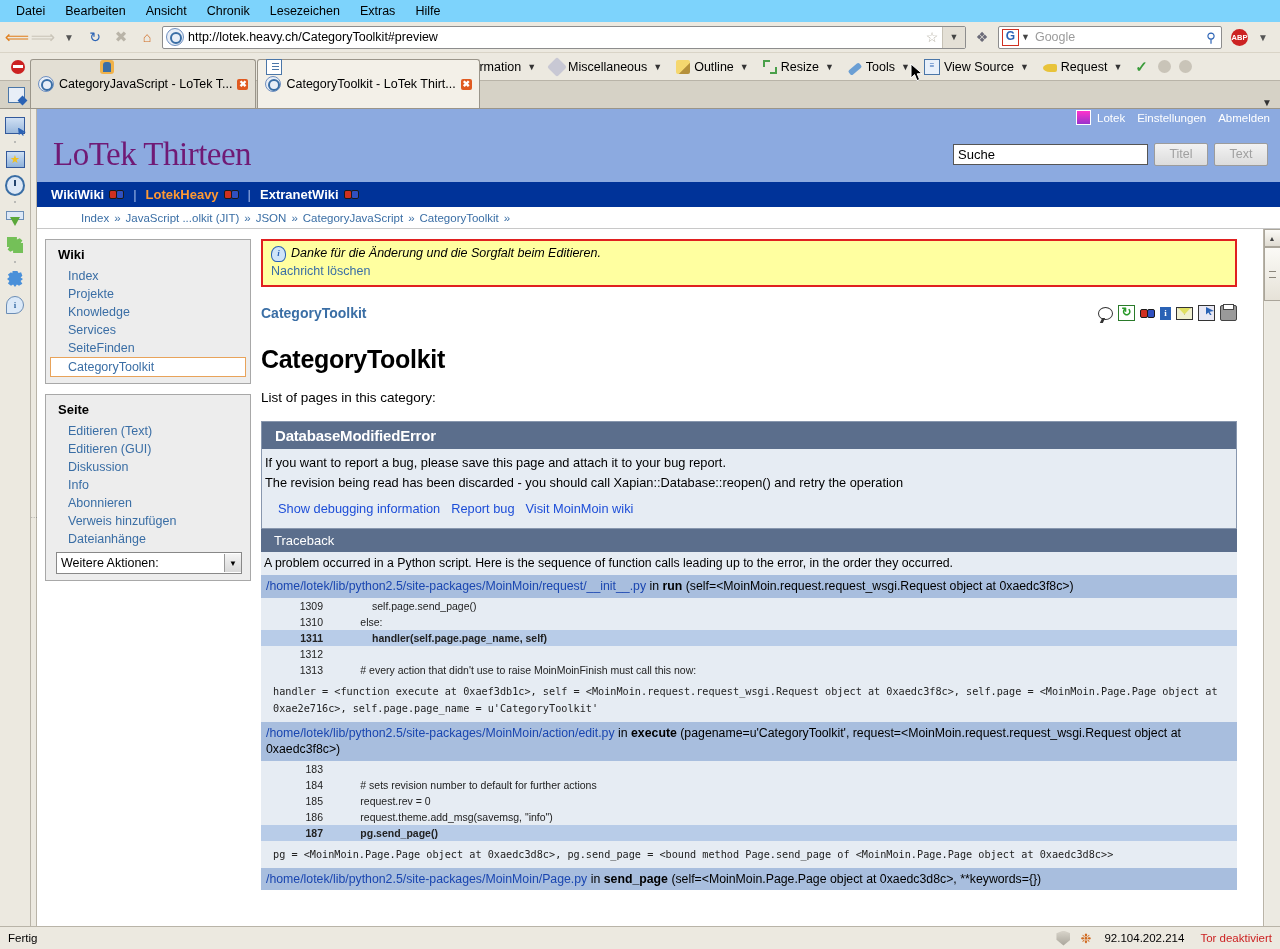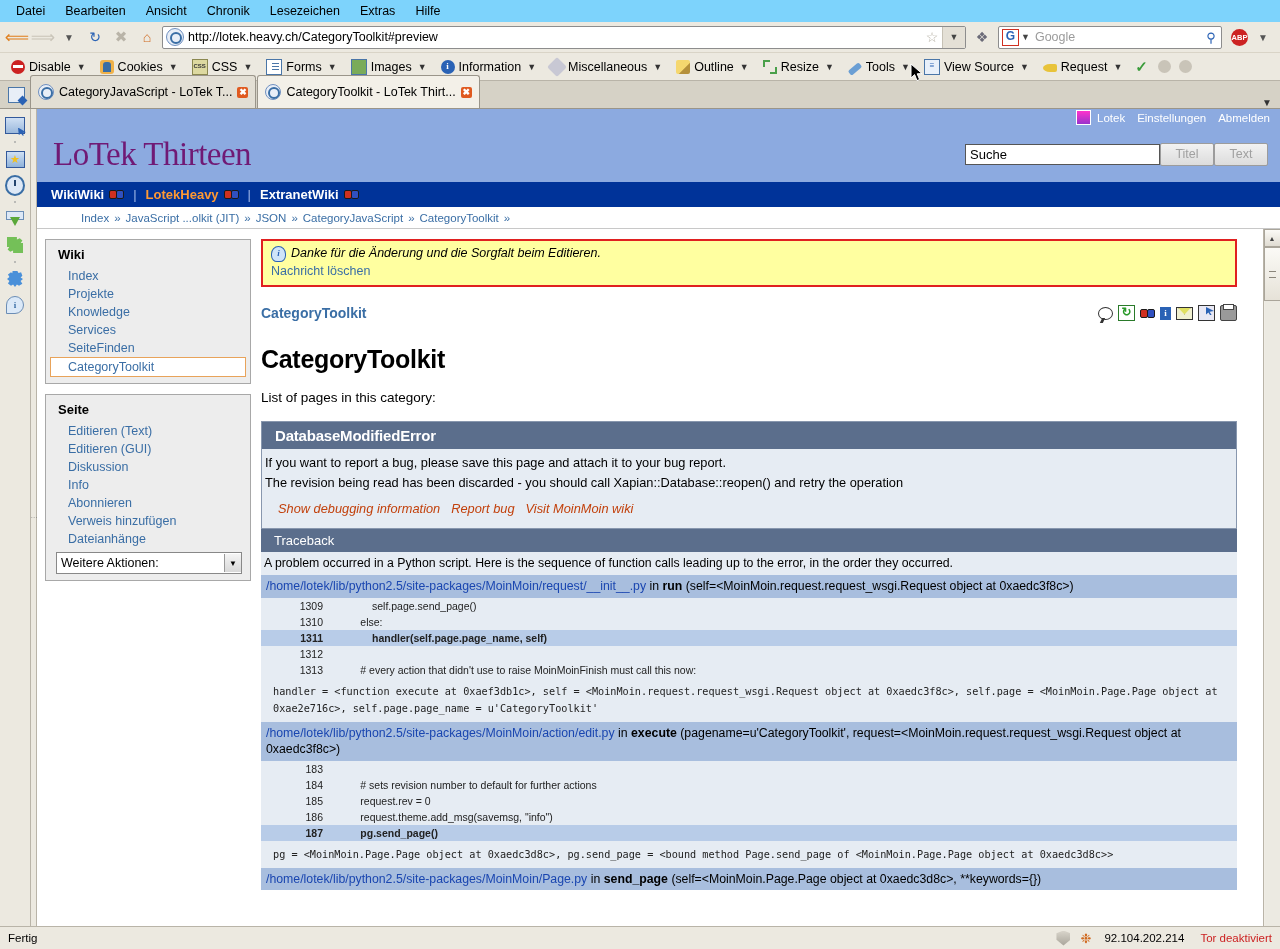--- a/index.html
+++ b/index.html
@@ -64,21 +64,21 @@
   .tick{color:#3a9c3a;font-size:15px;font-weight:bold;padding:0 6px;}
   .gball{width:13px;height:13px;border-radius:50%;background:#c9c4b8;margin:0 4px;}
   .cursor-arrow{position:relative;width:0;height:0;margin-left:-4px;}
   .cursor-arrow svg{position:absolute;left:0;top:-4px;}
 
   
   .tabbar{height:27px;background:#d6d2c6;display:flex;align-items:flex-end;padding-left:2px;border-bottom:1px solid #9a958a;}
   .tablist-icon{width:28px;height:26px;display:flex;align-items:center;justify-content:center;}
   .tli{width:15px;height:14px;background:#e8eef7;border:1px solid #4a76a8;position:relative;}
   .tli:after{content:"";position:absolute;right:-2px;bottom:-2px;width:7px;height:7px;background:#2a62b5;transform:rotate(45deg);}
-  .tab{height:24px;display:flex;align-items:center;gap:5px;padding:4px 7px;background:#e3dfd4;border:1px solid #9a958a;border-bottom:none;border-radius:3px 3px 0 0;font-size:12.5px;color:#000;max-width:250px;margin-right:1px;}
+  .tab{height:24px;display:flex;align-items:center;gap:5px;padding:12px 7px;background:#e3dfd4;border:1px solid #9a958a;border-bottom:none;border-radius:3px 3px 0 0;font-size:12.5px;color:#000;max-width:250px;margin-right:1px;}
   .tab.active{background:#f3f0e8;}
   .tabfav{width:14px;height:14px;border-radius:50%;background:#e8eef7;border:1px solid #7090c0;flex:none;position:relative;}
   .tabfav:after{content:"";position:absolute;left:2px;top:2px;width:8px;height:8px;border-radius:50%;border:2px solid #3a6ea5;}
   .tabtitle{white-space:nowrap;overflow:hidden;text-overflow:ellipsis;}
   .tabclose{width:11px;height:11px;background:#e05a20;color:#fff;font-size:9px;line-height:11px;text-align:center;border-radius:2px;flex:none;font-weight:bold;}
   .tabbar-spacer{flex:1;}
   .tabbar-chev{width:26px;display:flex;align-items:center;justify-content:center;color:#333;font-size:10px;}
 
   
   .frame{flex:1;display:flex;min-height:0;background:#fff;}
@@ -100,21 +100,21 @@
   .splitter span{font-size:7px;color:#666;writing-mode:vertical-rl;}
 
   .page{flex:1;display:flex;flex-direction:column;min-width:0;overflow:hidden;position:relative;background:#fff;}
 
   
   .userbar{height:17px;background:#8caae0;display:flex;align-items:center;justify-content:flex-end;gap:12px;padding-right:10px;font-size:11.5px;}
   .userbar a{color:#fff;text-decoration:none;}
   .userico{width:13px;height:13px;background:linear-gradient(#f3c,#93c);border:1px solid #fff;margin-right:-6px;}
   .banner{height:56px;background:#8caae0;display:flex;align-items:center;justify-content:space-between;padding:0 12px 0 16px;}
   .sitetitle{font-size:33px;color:#701a75;font-weight:normal;letter-spacing:-0.5px;font-family:Liberation Serif, serif;}
-  .searchbox{display:flex;align-items:center;}
+  .searchbox{display:flex;align-items:center;gap:6px;}
   .swinput{width:185px;height:19px;border:1px solid #555;background:#fff;font-size:13px;padding:0 4px;color:#000;display:flex;align-items:center;}
   .swbtn{height:21px;min-width:52px;border:1px solid #9c9c9c;background:linear-gradient(#f2f2f2,#dcdcdc);color:#a0a0a0;font-size:12.5px;display:flex;align-items:center;justify-content:center;border-radius:2px;}
   .navrow{height:25px;background:#003399;display:flex;align-items:center;padding-left:14px;gap:0;color:#fff;font-size:13px;font-weight:bold;}
   .navrow a{color:#fff;text-decoration:none;}
   .navrow .cur{color:#ff9933;}
   .navsep{color:#9fb8e8;margin:0 9px;font-weight:normal;}
   .glasses{display:inline-block;width:15px;height:9px;margin-left:5px;position:relative;vertical-align:middle;}
   .glasses:before,.glasses:after{content:"";position:absolute;top:0;width:6px;height:7px;border:1.3px solid #1a1a1a;border-radius:2px;}
   .glasses:before{left:0;background:#d03020;}
   .glasses:after{right:0;background:#3050c0;}
@@ -161,21 +161,21 @@
   .pi-print:after{content:"";position:absolute;left:2px;top:-2px;width:9px;height:4px;background:#fff;border:1px solid #444;}
 
   h1.pagetitle{font-size:25px;margin:24px 0 0 0;color:#000;font-weight:bold;letter-spacing:-0.3px;}
   .listtext{font-size:13.5px;margin-top:16px;color:#000;}
 
   .errbox{margin-top:16px;border:1px solid #8897ae;}
   .errhdr{background:#5b6e8c;color:#fff;font-size:15px;font-weight:bold;padding:5px 0 5px 13px;letter-spacing:-0.2px;}
   .errbody{background:#e6ecf3;padding:6px 0 12px 0;}
   .errbody p{margin:0 0 5px 3px;font-size:12.8px;color:#000;}
   .errlinks{margin:11px 0 0 16px;display:flex;gap:11px;}
-  .errlinks a{color:#c2410c;text-decoration:none;font-size:12.8px;font-style:italic;}
+  .errlinks a{color:#1d4ed8;text-decoration:none;font-size:12.8px;}
 
   .tbhdr{background:#5b6e8c;color:#fff;font-size:13px;padding:4px 0 4px 13px;font-weight:normal;}
   .tbbody{background:#e6ecf3;font-size:12.3px;}
   .tbintro{padding:4px 0 5px 3px;color:#000;}
   .tbfile{background:#a8bede;padding:3px 0 3px 5px;color:#000;font-size:12.3px;line-height:16.5px;}
   .tbfile a{color:#1a46b0;text-decoration:none;}
   .tbfile b{font-weight:bold;}
   .codeline{display:flex;padding:2px 0;font-family:Liberation Sans, sans-serif;font-size:10.5px;color:#222;}
   .codeline.hl{background:#b8cce8;font-weight:bold;}
   .lineno{width:62px;text-align:right;padding-right:14px;flex:none;}

